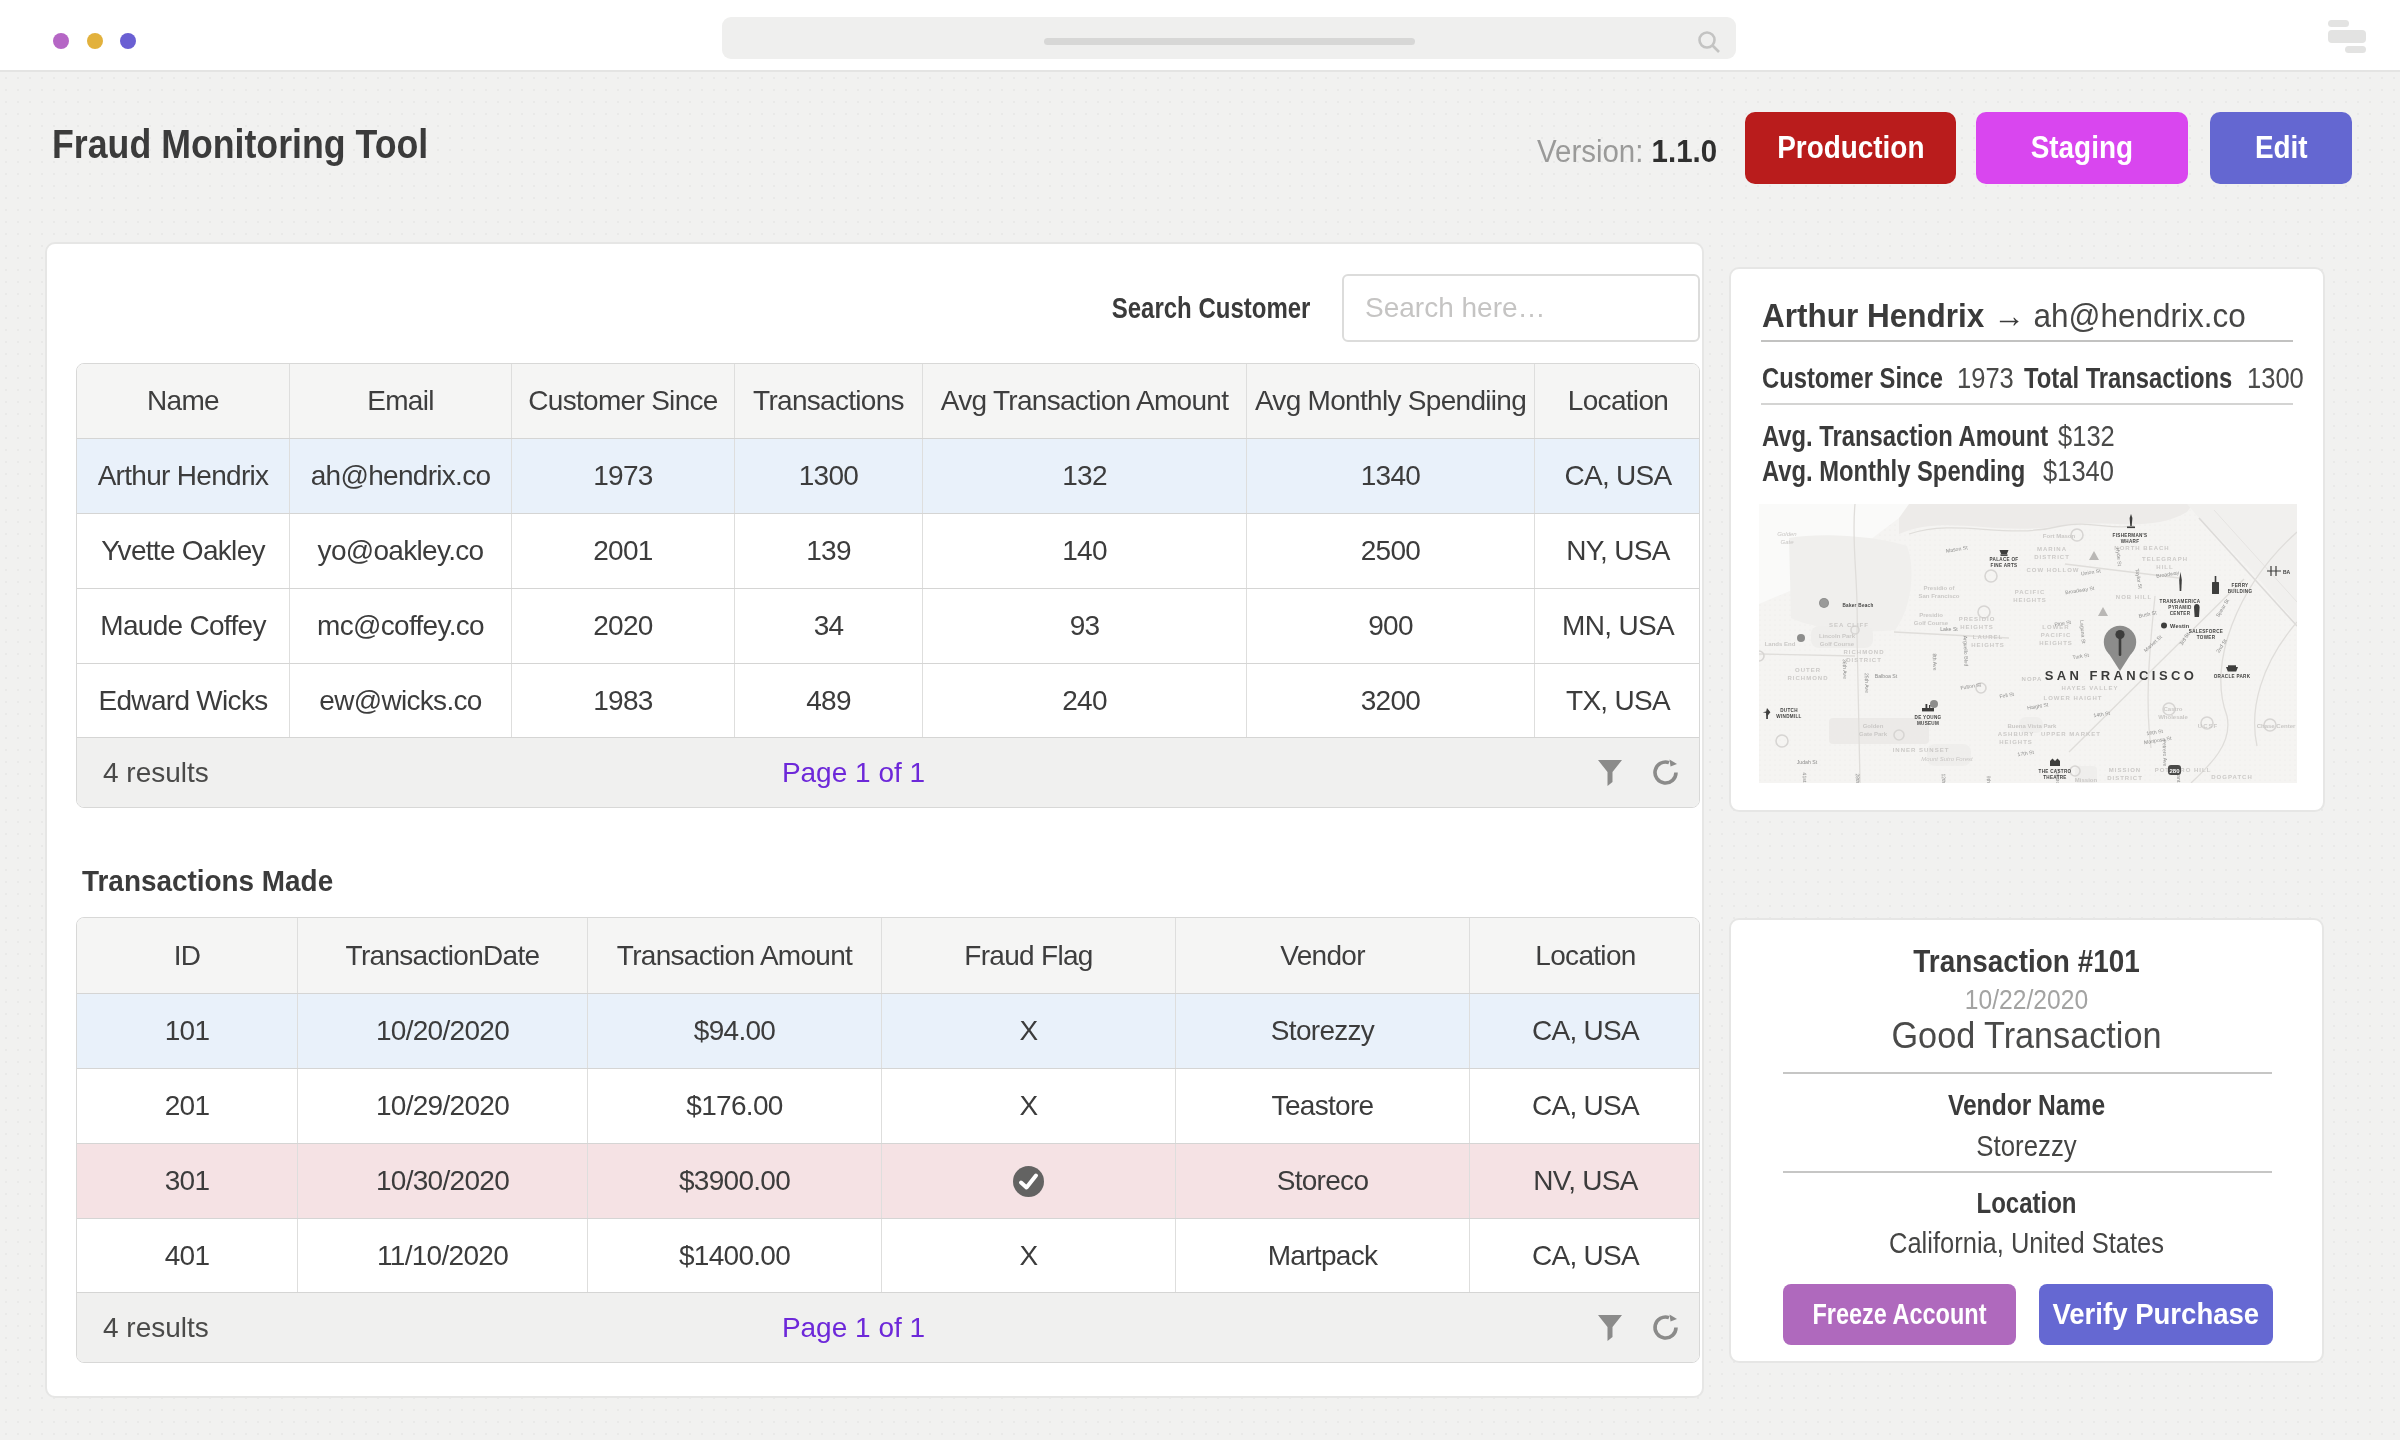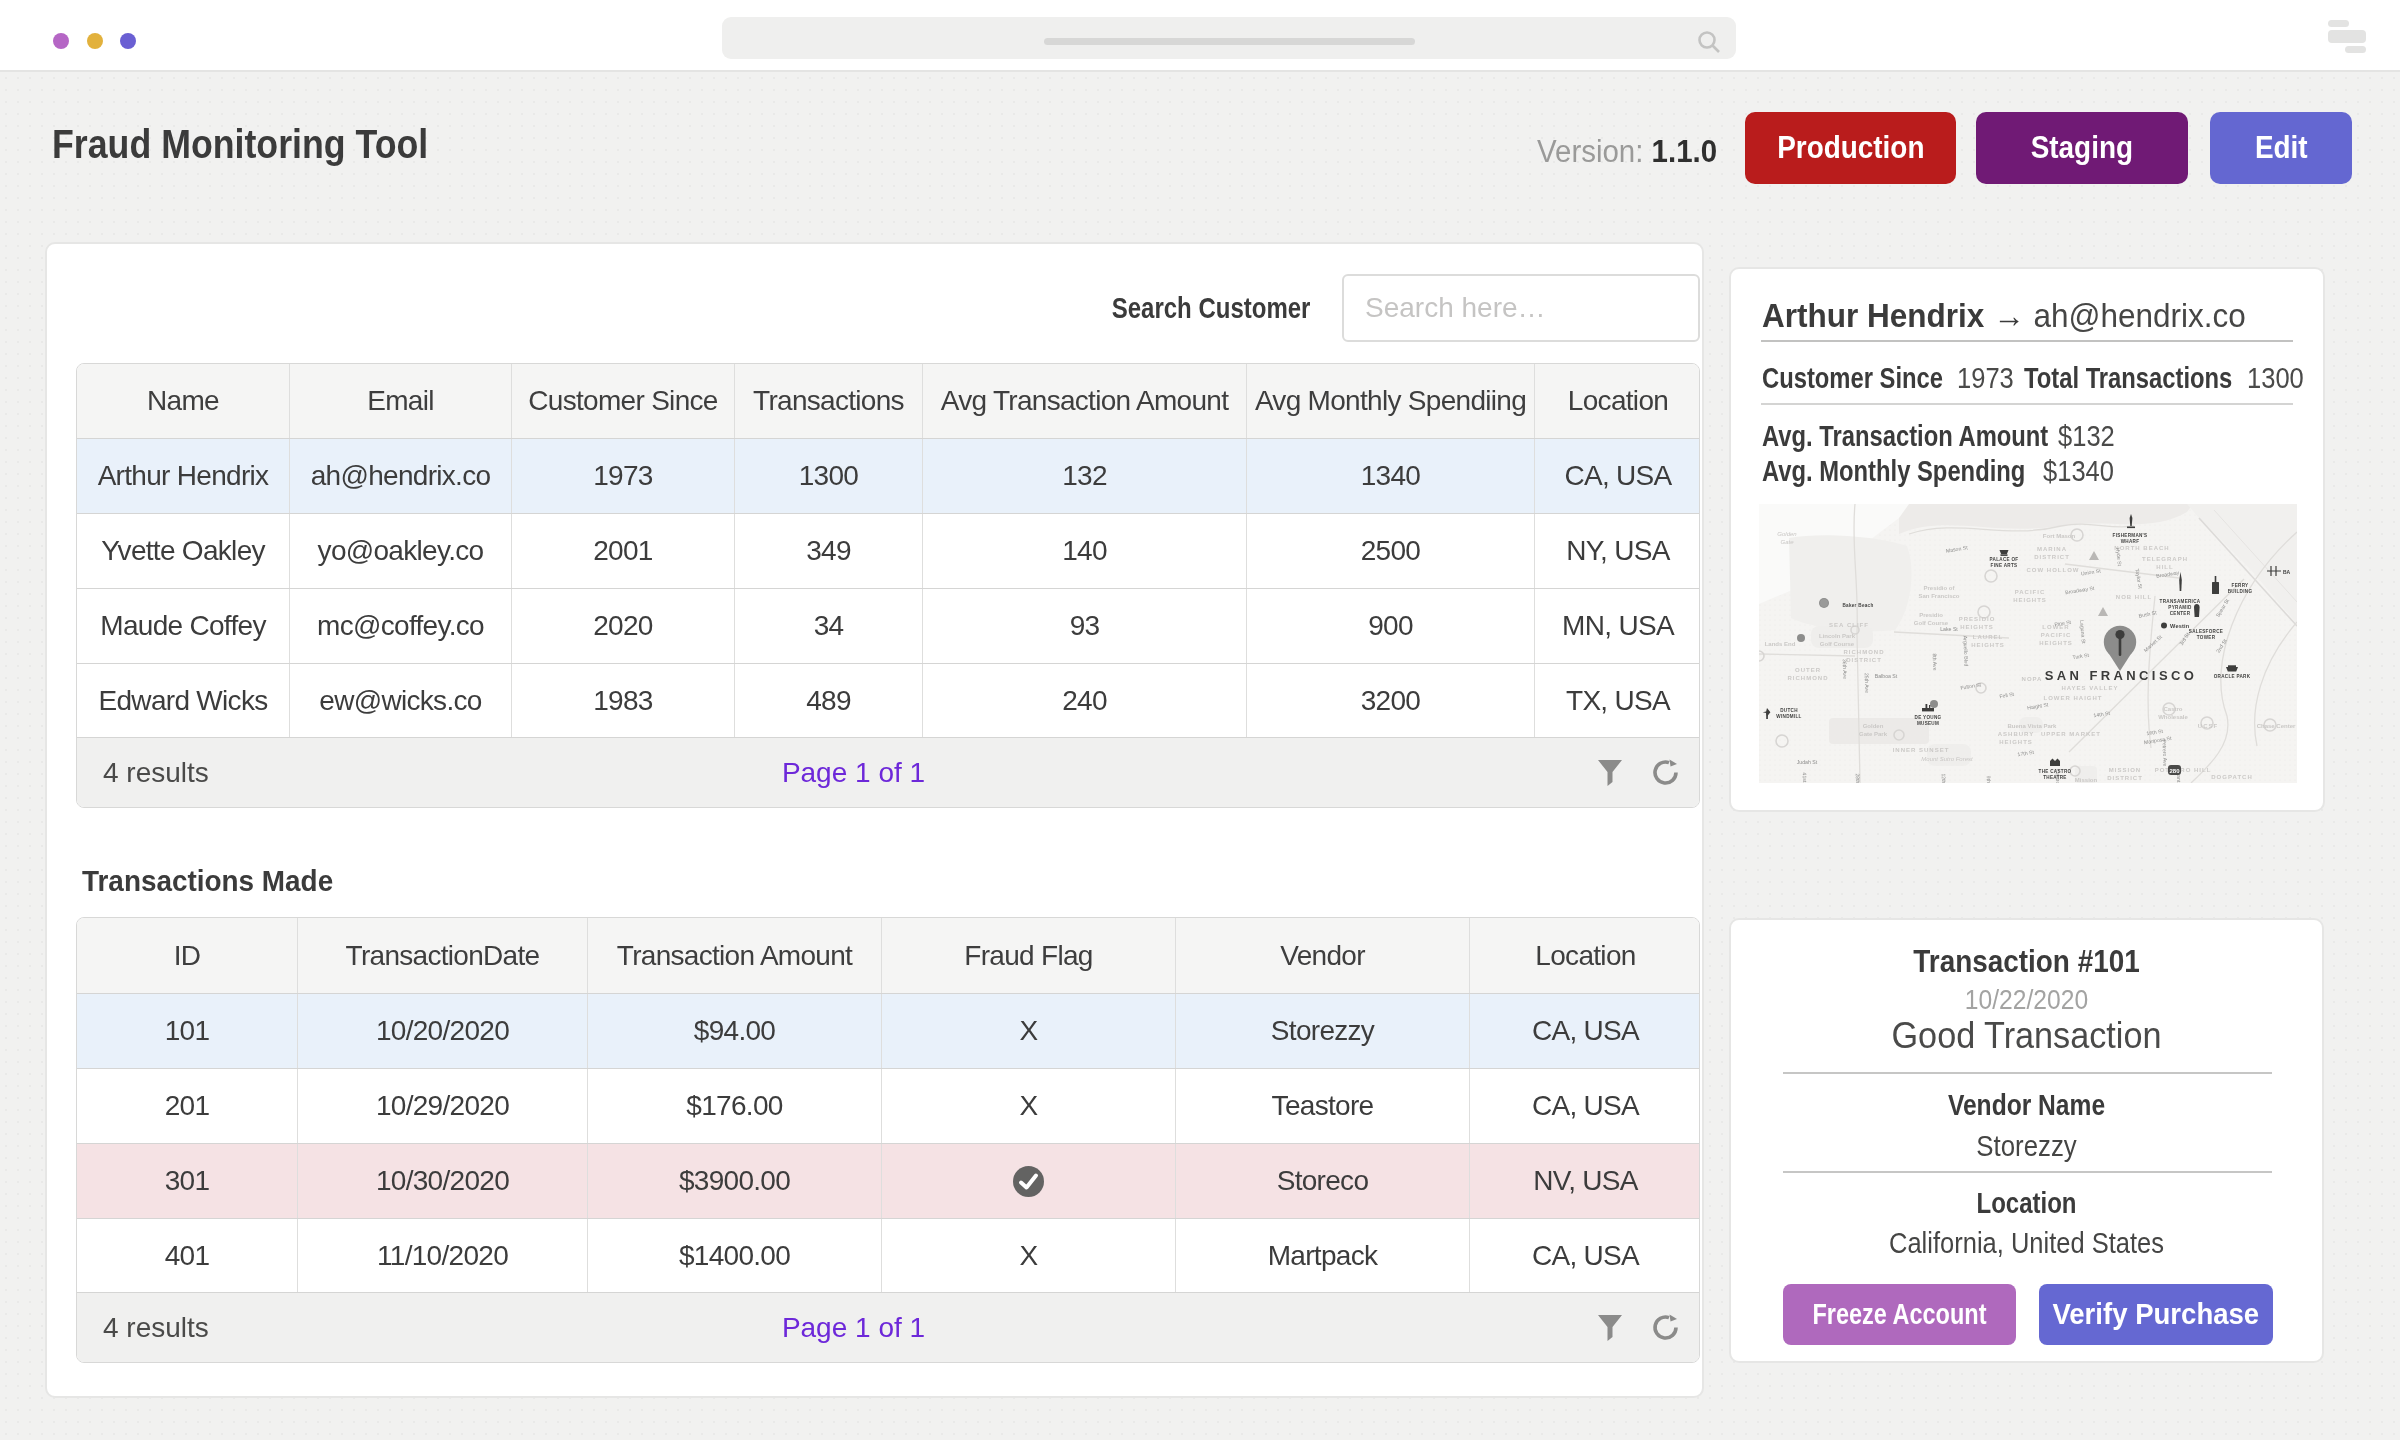--- a/index.html
+++ b/index.html
@@ -21,21 +21,21 @@
 .d3 { left:120px; background:#6a5fd3; }
 .urlbar { position:absolute; left:722px; top:17px; width:1014px; height:42px; background:#efefee; border-radius:9px; }
 .urlline { position:absolute; left:322px; top:21px; width:371px; height:7px; border-radius:4px; background:#d7d7d6; }
 .winbar { position:absolute; background:#e3e3e2; border-radius:4px; }
 
 .title { position:absolute; left:52px; top:122px; font-size:40px; font-weight:700; color:#3b3b3b; transform:scaleX(0.893); transform-origin:left center; white-space:nowrap; }
 .version { position:absolute; left:1537px; top:134px; font-size:31px; color:#9a9a99; transform:scaleX(0.95); transform-origin:left center; white-space:nowrap; }
 .version b { color:#2f2f2f; }
 .btn { position:absolute; top:112px; height:72px; border-radius:10px; color:#fff; font-weight:700; font-size:31px; display:flex; align-items:center; justify-content:center; }
 .b-prod { left:1745px; width:211px; background:#b91c1c; }
-.b-stag { left:1976px; width:212px; background:#701a75; }
+.b-stag { left:1976px; width:212px; background:#d946ef; }
 .b-edit { left:2210px; width:142px; background:#6467d1; }
 
 .card { position:absolute; background:#fff; border:2px solid #e6e6e5; border-radius:10px; }
 .c-main { left:45px; top:242px; width:1659px; height:1156px; }
 .c-rt { left:1729px; top:267px; width:596px; height:545px; }
 .c-rb { left:1729px; top:918px; width:595px; height:445px; }
 
 .s-label { position:absolute; font-size:30px; font-weight:700; color:#3b3b3b; transform:scaleX(0.80); transform-origin:right center; white-space:nowrap; }
 .s-input { position:absolute; left:1295px; top:30px; width:358px; height:68px; border:2px solid #dcdcdb; border-radius:6px; font-size:28px; color:#c5c4c3; display:flex; align-items:center; padding-left:21px; }
 
@@ -116,21 +116,21 @@
       <div class="cell" style="width:223px;">1973</div>
       <div class="cell" style="width:188px;">1300</div>
       <div class="cell" style="width:324px;">132</div>
       <div class="cell" style="width:288px;">1340</div>
       <div class="cell" style="width:167px;">CA, USA</div>
     </div>
     <div class="trow" style="height:75px;">
       <div class="cell" style="width:212px;">Yvette Oakley</div>
       <div class="cell" style="width:222px;">yo@oakley.co</div>
       <div class="cell" style="width:223px;">2001</div>
-      <div class="cell" style="width:188px;">349</div>
+      <div class="cell" style="width:188px;">139</div>
       <div class="cell" style="width:324px;">140</div>
       <div class="cell" style="width:288px;">2500</div>
       <div class="cell" style="width:167px;">NY, USA</div>
     </div>
     <div class="trow" style="height:75px;">
       <div class="cell" style="width:212px;">Maude Coffey</div>
       <div class="cell" style="width:222px;">mc@coffey.co</div>
       <div class="cell" style="width:223px;">2020</div>
       <div class="cell" style="width:188px;">34</div>
       <div class="cell" style="width:324px;">93</div>

